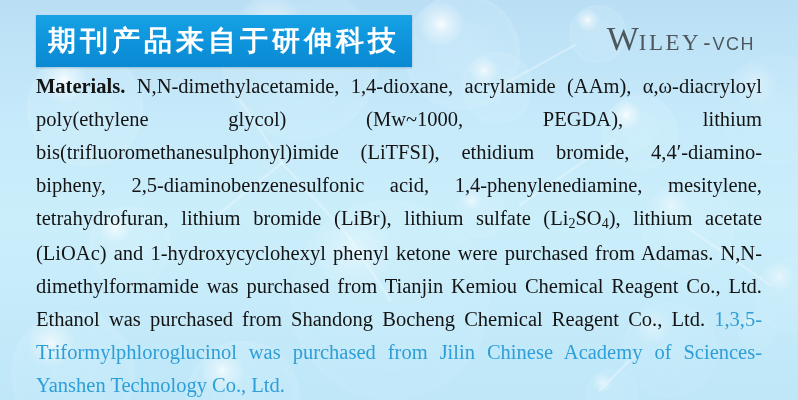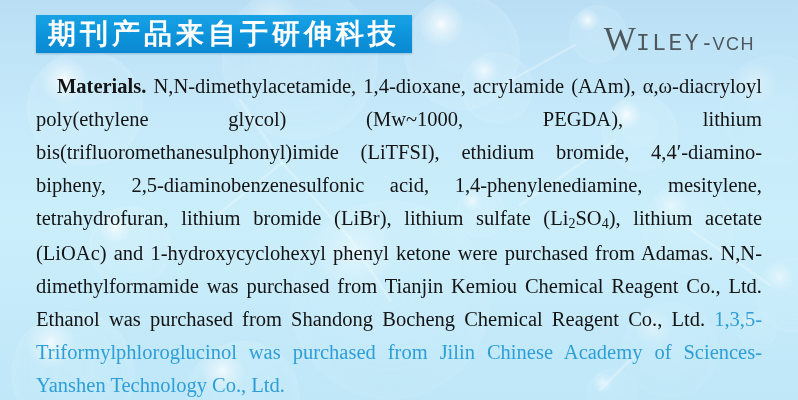--- a/index.html
+++ b/index.html
@@ -15,46 +15,46 @@
   .bubble{
     position:absolute;border-radius:50%;
     background:
       radial-gradient(circle at 32% 26%, rgba(255,255,255,.95) 0%, rgba(255,255,255,.55) 6%, rgba(255,255,255,0) 20%),
       radial-gradient(circle at 50% 50%, rgba(255,255,255,0) 58%, rgba(255,255,255,.10) 74%, rgba(255,255,255,.55) 86%, rgba(255,255,255,.75) 92%, rgba(255,255,255,.05) 100%),
       radial-gradient(circle at 50% 45%, rgba(235,250,255,.22) 0%, rgba(225,246,255,.10) 70%, rgba(255,255,255,0) 100%);
   }
   .bonds{position:absolute;inset:0;}
   
   .badge{
-    position:absolute;left:36px;top:15px;width:376px;height:38px;
+    position:absolute;left:36px;top:15px;width:376px;height:52px;
     background:linear-gradient(180deg,#17a2e5 0%,#0d93db 55%,#0a89d2 100%);
     display:flex;align-items:center;justify-content:center;
     box-shadow:0 1px 2px rgba(0,60,110,.25);
   }
   .badge span{
     color:#ffffff;font-family:"Liberation Sans","DejaVu Sans",sans-serif;
     font-weight:bold;font-size:28px;letter-spacing:4px;white-space:nowrap;
   }
   
   .logo{
     position:absolute;right:43px;top:22px;
     display:flex;align-items:baseline;color:#4e575c;white-space:nowrap;
   }
   .logo .lw{font-family:"Liberation Serif",serif;font-size:34px;line-height:34px;}
-  .logo .liley{font-family:Liberation Mono, monospace;font-size:23px;letter-spacing:2.5px;}
+  .logo .liley{font-family:Liberation Serif, serif;font-size:23px;letter-spacing:2.5px;}
   .logo .lsep{font-family:"Liberation Sans",sans-serif;font-size:22px;padding:0 2px;}
   .logo .lvch{font-family:"Liberation Sans",sans-serif;font-size:18px;letter-spacing:1.5px;}
   
   .content{
     position:absolute;left:36px;top:70px;width:726px;
     color:#141414;font-size:20.5px;line-height:33px;
   }
   .heading{font-weight:bold;}
   .para{margin:0;text-align:justify;}
-  .para b{font-weight:bold;margin-left:21px;}
+  .para b{font-weight:bold;}
   .sub{font-size:14px;position:relative;top:3px;}
   .hl{color:#2e9ed8;}
 </style>
 </head>
 <body>
 
 <div class="page">
 
   <div class="bubbles">
     <svg class="bonds" width="798" height="400" viewBox="0 0 798 400">

